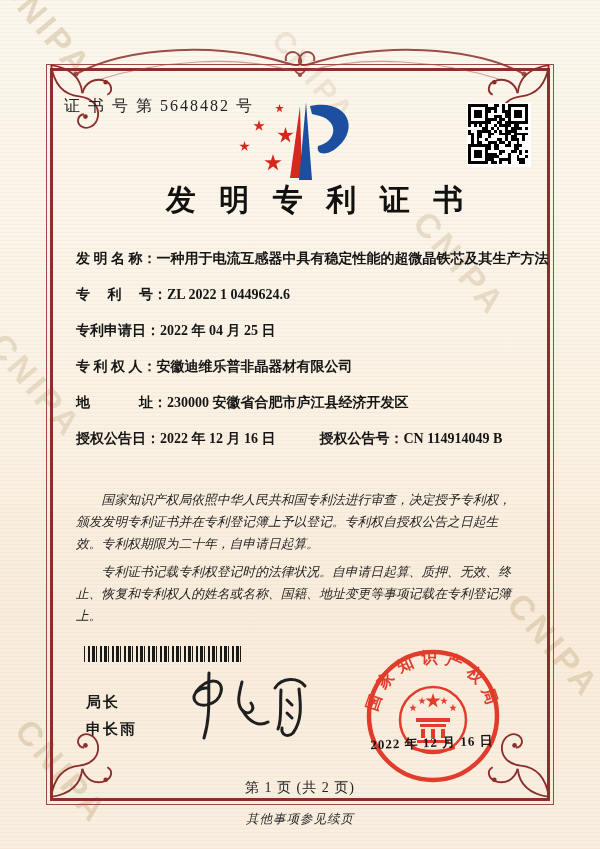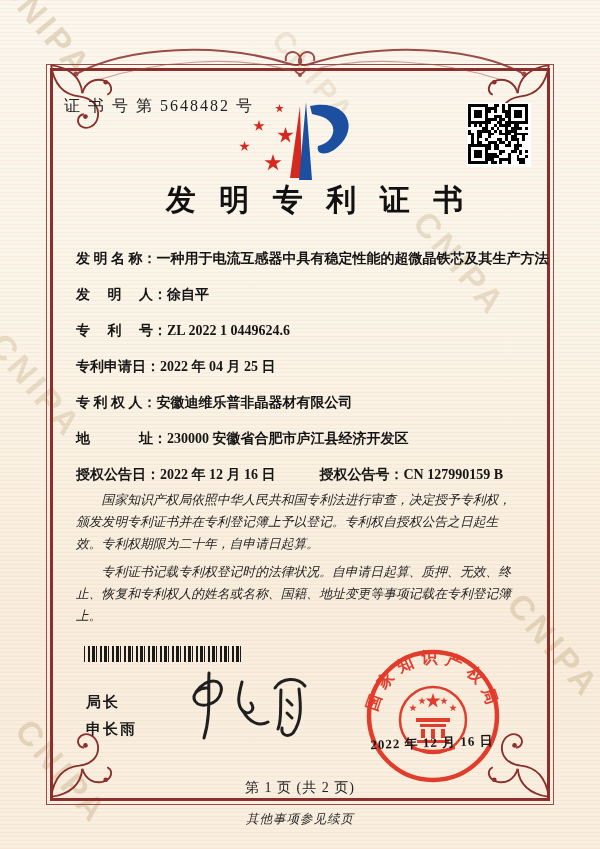--- a/index.html
+++ b/index.html
@@ -290,44 +290,40 @@
       </svg></div>
 
   <div class="title">发 明 专 利 证 书</div>
 
   <div class="fields">
     <div class="field-row">
       <span class="flabel">发 明 名 称：</span>
       <span class="fvalue">一种用于电流互感器中具有稳定性能的超微晶铁芯及其生产方法</span>
     </div>
     <div class="field-row">
-      <span class="flabel">发　 明　 人：</span>
-      <span class="fvalue">徐自平</span>
-    </div>
-    <div class="field-row">
       <span class="flabel">专　 利　 号：</span>
       <span class="fvalue">ZL 2022 1 0449624.6</span>
     </div>
     <div class="field-row">
       <span class="flabel">专利申请日：</span>
       <span class="fvalue">2022 年 04 月 25 日</span>
     </div>
     <div class="field-row">
       <span class="flabel">专 利 权 人：</span>
       <span class="fvalue">安徽迪维乐普非晶器材有限公司</span>
     </div>
     <div class="field-row">
       <span class="flabel">地　 　　 址：</span>
       <span class="fvalue">230000 安徽省合肥市庐江县经济开发区</span>
     </div>
     <div class="field-row">
       <span class="flabel">授权公告日：</span>
       <span class="fvalue">2022 年 12 月 16 日</span>
       <span class="flabel grant-pair2">授权公告号：</span>
-      <span class="fvalue">CN 127990159 B</span>
+      <span class="fvalue">CN 114914049 B</span>
     </div>
   </div>
 
   <div class="paras">
     <p>国家知识产权局依照中华人民共和国专利法进行审查，决定授予专利权，颁发发明专利证书并在专利登记簿上予以登记。专利权自授权公告之日起生效。专利权期限为二十年，自申请日起算。</p>
     <p>专利证书记载专利权登记时的法律状况。自申请日起算、质押、无效、终止、恢复和专利权人的姓名或名称、国籍、地址变更等事项记载在专利登记簿上。</p>
   </div>
 
   <div class="barcode" id="barcode">
       <span style="width:1px;margin-right:3px"></span>

